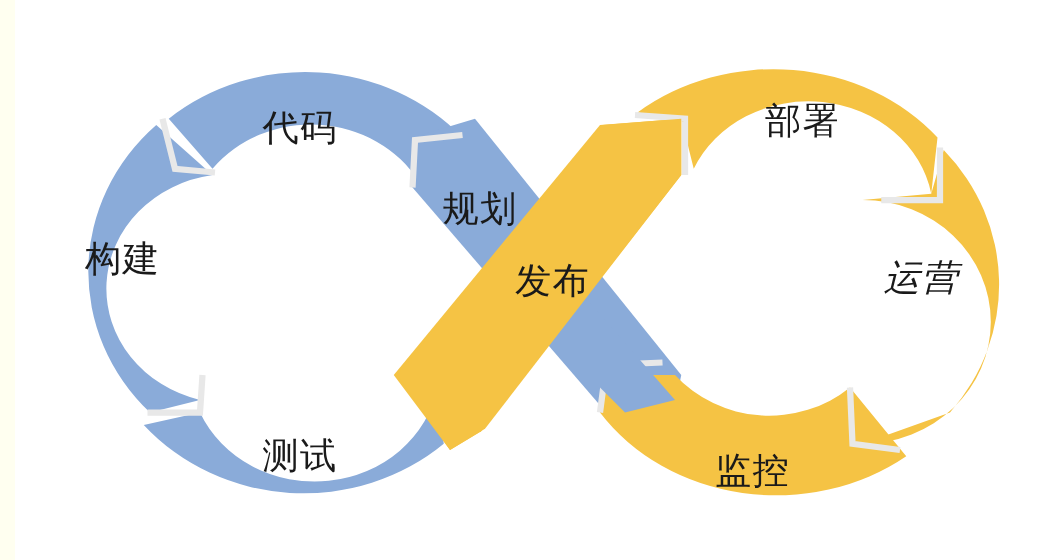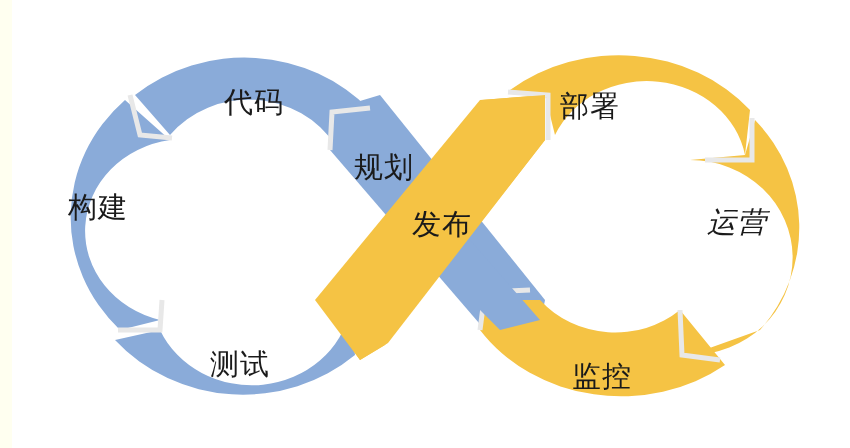--- a/index.html
+++ b/index.html
@@ -56,21 +56,21 @@
     <path d="M 752 118 L 752 160 L 705 160" stroke="#e8e8e8" stroke-width="5" fill="none"></path>
     <path d="M 680 310 L 682 355 L 720 360" stroke="#e8e8e8" stroke-width="5" fill="none"></path>
     <path d="M 530 290 L 485 292 L 480 330" stroke="#e8e8e8" stroke-width="5" fill="none"></path>
   </g>
 
   <path d="M 470 240 L 540 320 L 500 330 L 440 270 Z" fill="#8aabd9"></path>
 
   <path d="M 318 300 L 482 100 L 545 95 L 545 140 L 388 343 L 360 360 Z" fill="#f5c344"></path>
 </svg>
 
-<div class="lbl" style="left:210px; top:88px;margin-left:14px;">代码</div>
+<div class="lbl" style="left:210px; top:88px;">代码</div>
 <div class="lbl" style="left:354px; top:153px;">规划</div>
 <div class="lbl" style="left:68px; top:193px;">构建</div>
 <div class="lbl" style="left:210px; top:350px;">测试</div>
 
 <div class="lbl" style="left:412px; top:210px;">发布</div>
-<div class="lbl" style="left:560px; top:82px;margin-top:10px;">部署</div>
+<div class="lbl" style="left:612px; top:82px;">部署</div>
 <div class="lbl" style="left:707px; top:208px;font-style:italic;">运营</div>
 <div class="lbl" style="left:572px; top:362px;">监控</div>
 
 </body></html>

